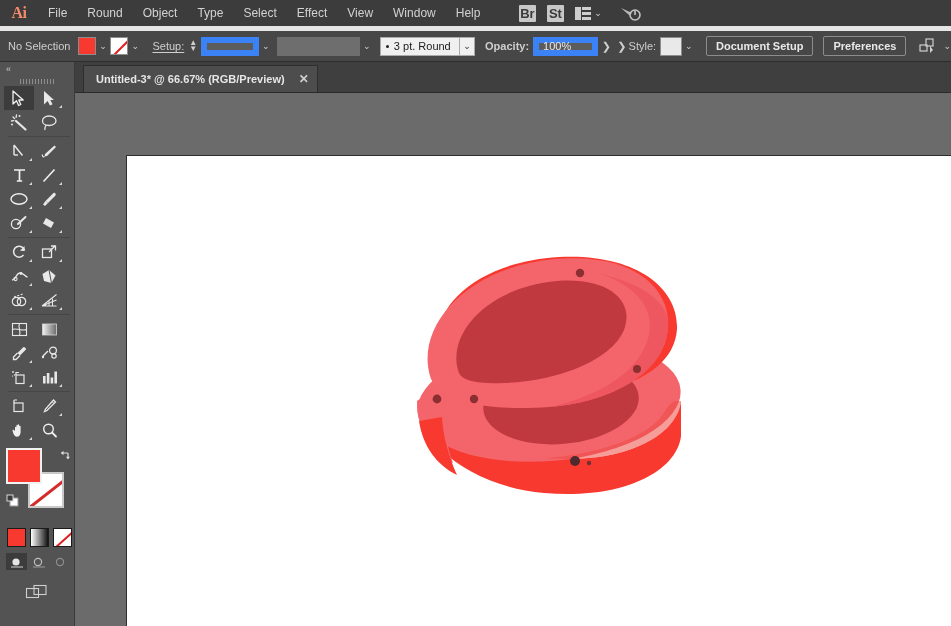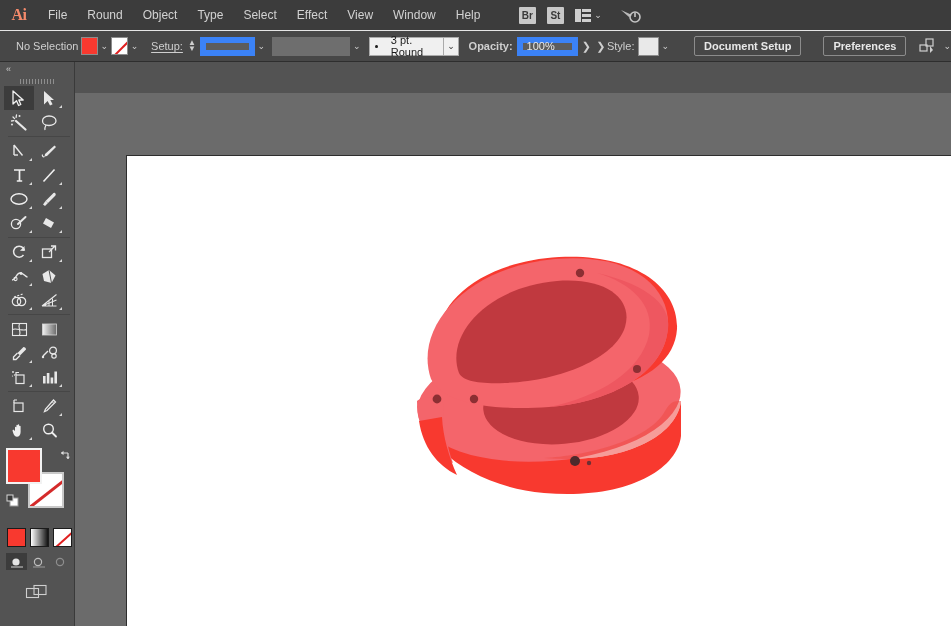--- a/index.html
+++ b/index.html
@@ -11,61 +11,61 @@
     overflow: hidden;
     -webkit-font-smoothing: antialiased;
   }
   #app { position: relative; width: 951px; height: 626px; }
 
   
   .menubar {
     position: absolute; left: 0; top: 0; width: 951px; height: 31px;
     background: #3c3c3c;
     display: flex; align-items: center;
-    border-bottom: 1px solid #e5e5e5;
+    border-bottom: 5px solid #e5e5e5;
   }
   .ai-logo {
     width: 38px; height: 31px;
     display: flex; align-items: center; justify-content: center;
     color: #f58a6b; font-weight: bold; font-size: 16px;
     font-family: "Liberation Serif", serif;
     letter-spacing: -0.5px;
   }
   .menu-item {
     padding: 0 10px; height: 31px; line-height: 31px;
     color: #d2d2d2; font-size: 12px; cursor: default;
     white-space: nowrap;
   }
   .menubar-right { display: flex; align-items: center; margin-left: 24px; gap: 2px; }
   .sq-btn {
     width: 26px; height: 22px; display: flex; align-items: center; justify-content: center;
     cursor: default;
   }
   .br-badge, .st-badge {
     width: 17px; height: 17px; background: #c8c8c8; color: #3a3a3a;
-    font-size: 10px; font-weight: bold; display: flex;
+    font-size: 13px; font-weight: bold; display: flex;
     align-items: center; justify-content: center; border-radius: 1px;
   }
   .ws-icon { display: flex; gap: 1px; align-items: center; }
   .ws-icon i {
     display: block; background: #cfcfcf;
   }
   .ws-a { width: 6px; height: 13px; }
   .ws-bwrap { display: flex; flex-direction: column; gap: 2px; }
   .ws-b { width: 9px; height: 3px; }
   .chev { color: #cfcfcf; font-size: 9px; margin-left: 3px; }
   .search-doc { margin-left: 6px; opacity: .85; }
 
   
   .controlbar {
     position: absolute; left: 0; top: 31px; width: 951px; height: 31px;
     background: #474747;
     display: flex; align-items: center;
     border-bottom: 1px solid #2e2e2e;
-    padding-left: 16px;
+    padding-left: 8px;
   }
   .ctl-label { color: #cfcfcf; font-size: 11px; white-space: nowrap; }
   .sel-label { width: 78px; }
   .swatch-box {
     width: 20px; height: 18px; border: 1px solid #8c8c8c; cursor: default;
   }
   .mini-chev {
     width: 16px; height: 18px; display: flex; align-items: center; justify-content: center;
     color: #cfcfcf; font-size: 9px; cursor: default;
   }
@@ -85,21 +85,21 @@
   }
   .field {
     height: 19px; background: #5c5c5c; border: 6px solid #3b82f6;
     display: flex; align-items: center; padding: 0 4px;
     color: #e8e8e8; font-size: 11px; cursor: text;
   }
   .stroke-weight-field { width: 62px; margin-left: 4px; }
   .stroke-style-field { width: 90px; margin-left: 4px; background:#6e6e6e; border-color:#6e6e6e;}
   .brush-field {
     width: 88px; height: 19px; background: #f0f0f0; color: #1b1b1b;
-    font-size: 11px; display: flex; align-items: center; gap: 13px;
+    font-size: 11px; display: flex; align-items: center; gap: 5px;
     padding: 0 5px; margin-left: 6px; border: 1px solid #aaa;
   }
   .brush-dot { width: 3px; height: 3px; border-radius: 50%; background: #222; }
   .chev-btn {
     width: 17px; height: 19px; background: #f0f0f0; border: 1px solid #aaa;
     border-left: none; display: flex; align-items: center; justify-content: center;
     color: #333; font-size: 9px; cursor: default;
   }
   .opacity-label { margin-left: 10px; font-weight: bold; }
   .opacity-field { width: 70px; margin-left: 4px; }
@@ -108,21 +108,21 @@
     color: #cfcfcf; font-size: 11px; cursor: default; margin-left: 2px;
   }
   .style-swatch {
     width: 24px; height: 19px; background: #e9e9e9; border: 1px solid #8c8c8c;
     margin-left: 4px; cursor: default;
   }
   .pill-btn {
     height: 20px; border: 1px solid #8c8c8c; background: #474747;
     color: #e8e8e8; font-size: 11px; font-weight: bold;
     padding: 0 9px; display: flex; align-items: center;
-    margin-left: 22px; border-radius: 2px; cursor: default; white-space: nowrap;
+    margin-left: 10px; border-radius: 2px; cursor: default; white-space: nowrap;
   }
   .align-icon { margin-left: 12px; display:flex; align-items:center; }
 
   
   .tabbar {
     position: absolute; left: 75px; top: 62px; width: 876px; height: 31px;
     background: #3f3f3f; display: flex; align-items: flex-end;
     border-bottom: 1px solid #2b2b2b;
   }
   .doc-tab {
@@ -311,20 +311,26 @@
     <div class="align-icon">
       <svg width="22" height="18" viewBox="0 0 22 18">
         <rect x="2" y="8" width="7" height="6" fill="none" stroke="#cfcfcf" stroke-width="1.2"></rect>
         <rect x="8" y="2" width="7" height="7" fill="none" stroke="#cfcfcf" stroke-width="1.2"></rect>
         <path d="M12 9 L12 16 L15 13 Z" fill="#cfcfcf"></path>
       </svg>
       <span class="chev">⌄</span>
     </div>
   </div>
 
+  <div class="tabbar">
+    <div class="doc-tab">
+      <span>Untitled-3* @ 66.67% (RGB/Preview)</span>
+      <span class="tab-close">✕</span>
+    </div>
+  </div>
 
   <div class="toolbar">
     <div class="tb-collapse">«</div>
     <div class="tb-grip">
         <span></span>
       </div>
 
     <div class="tool-grid">
 
       <div class="tool active">

